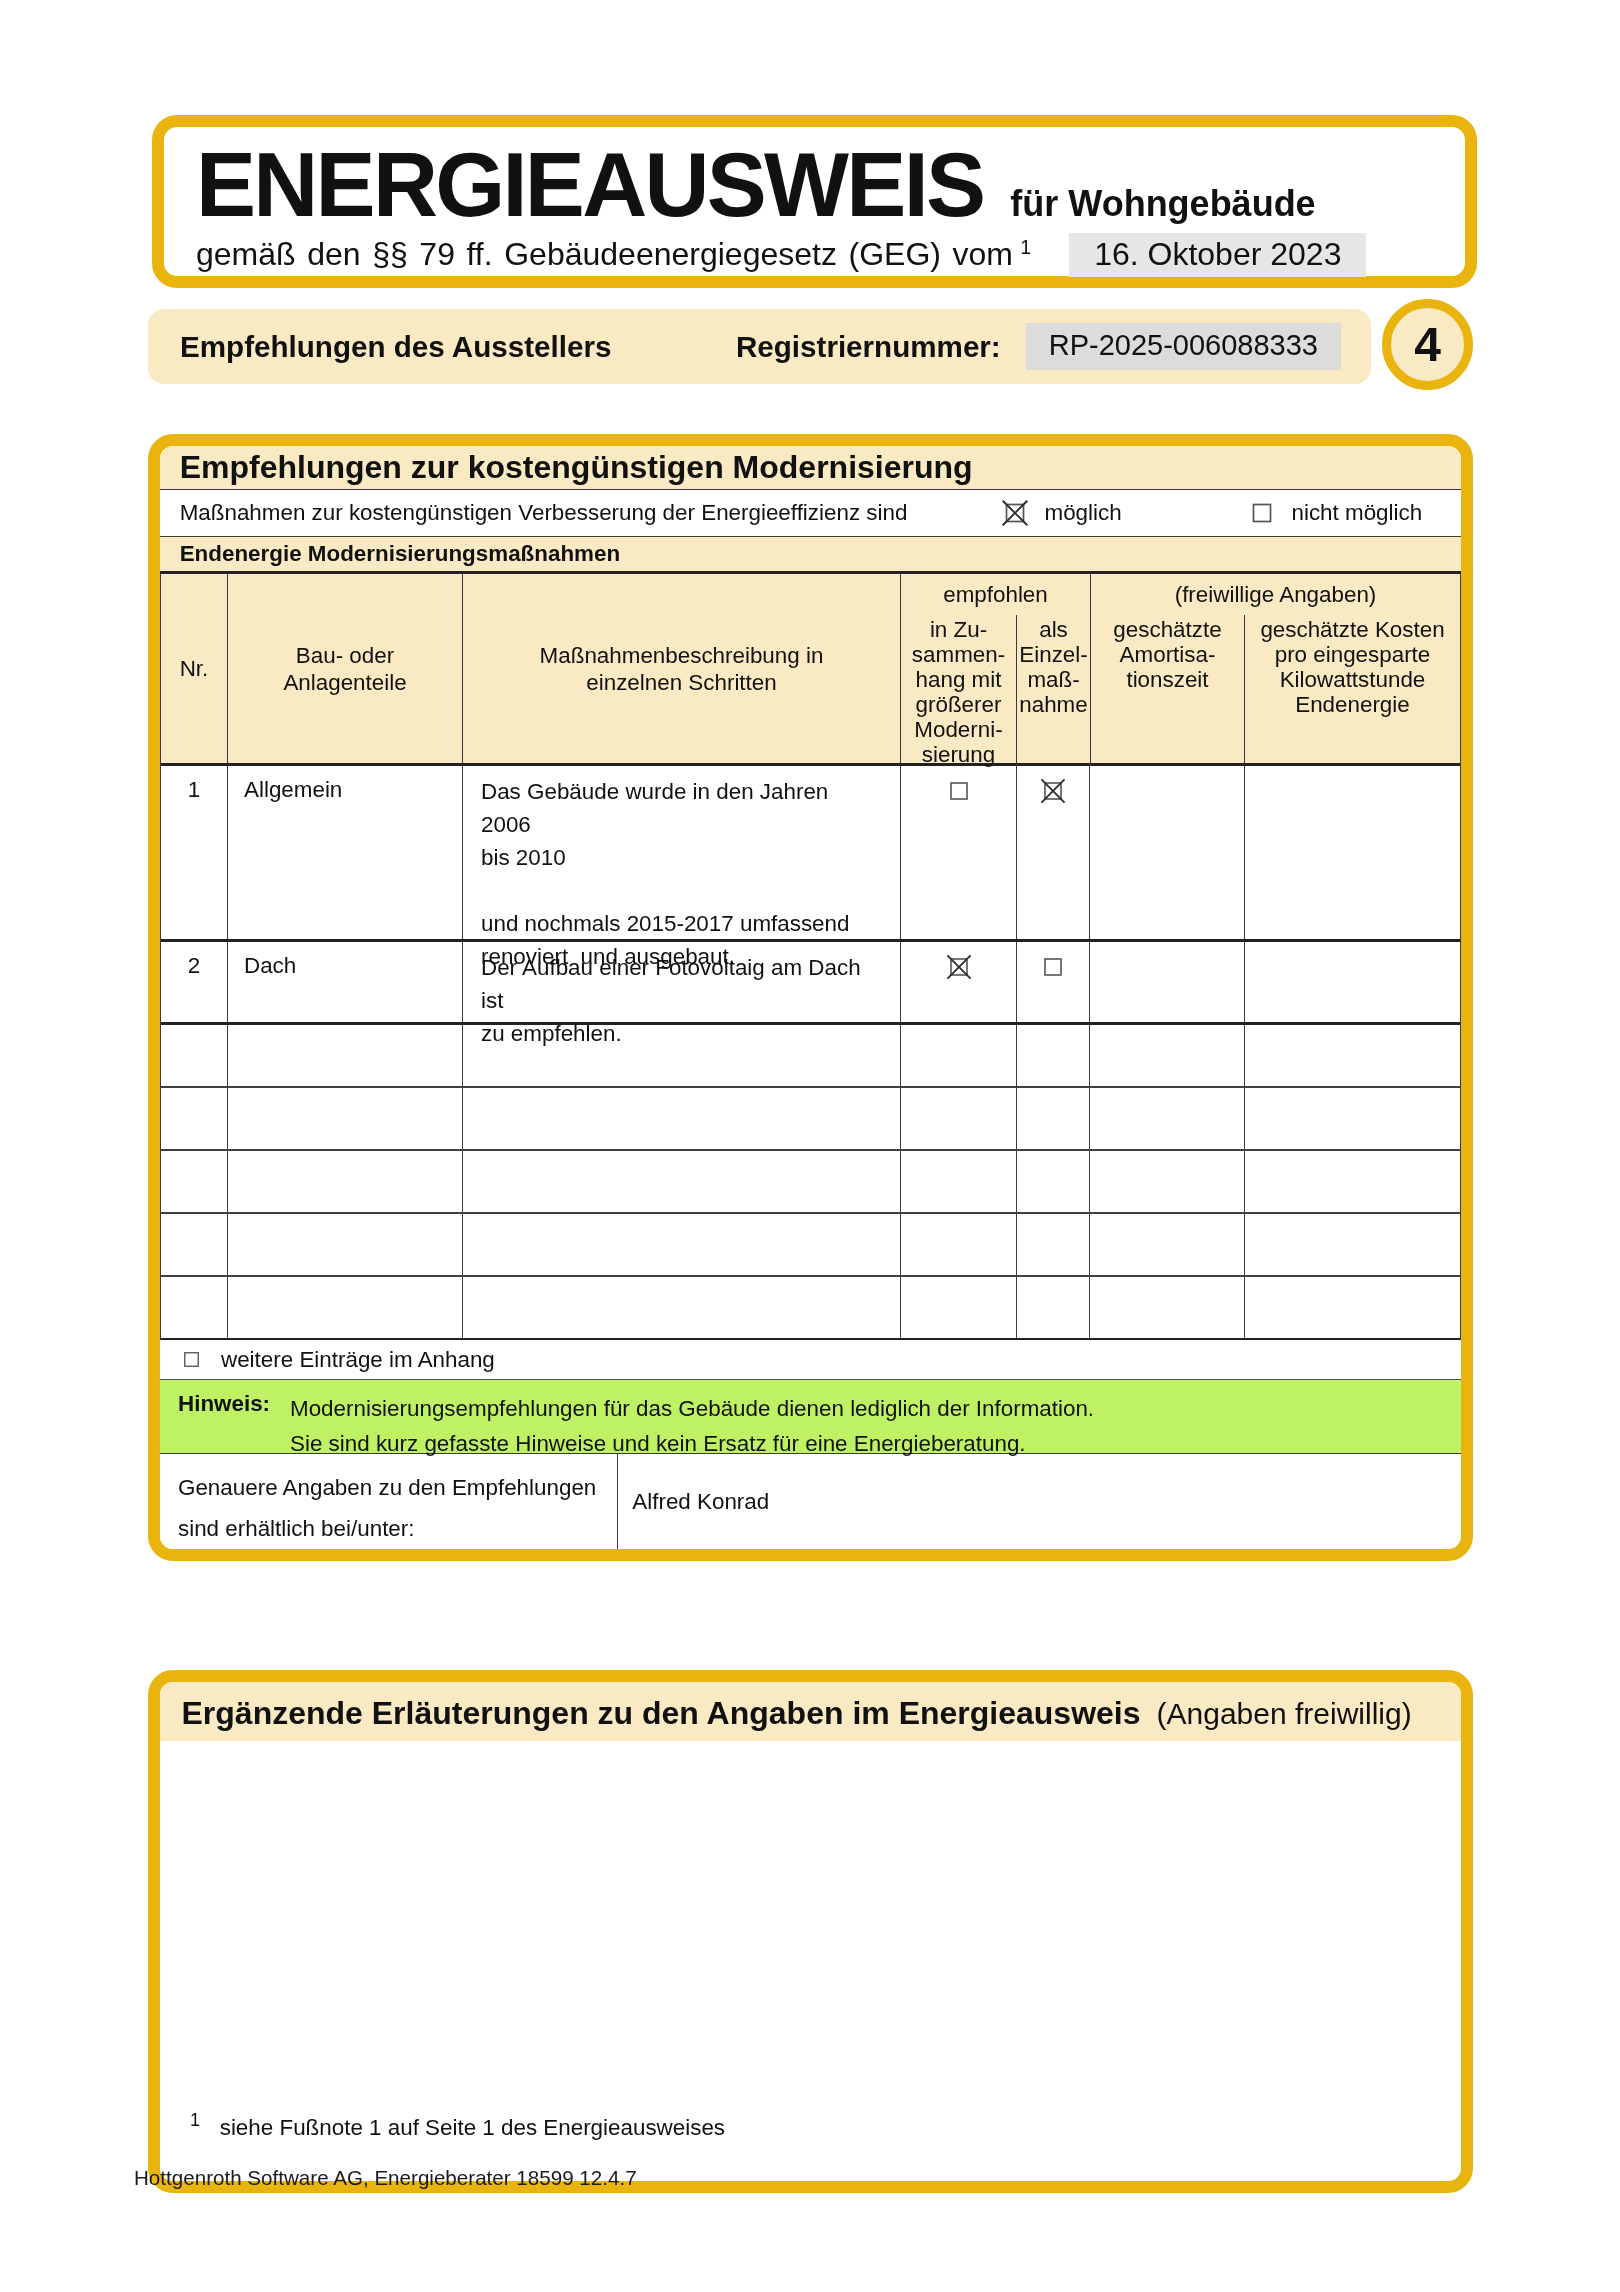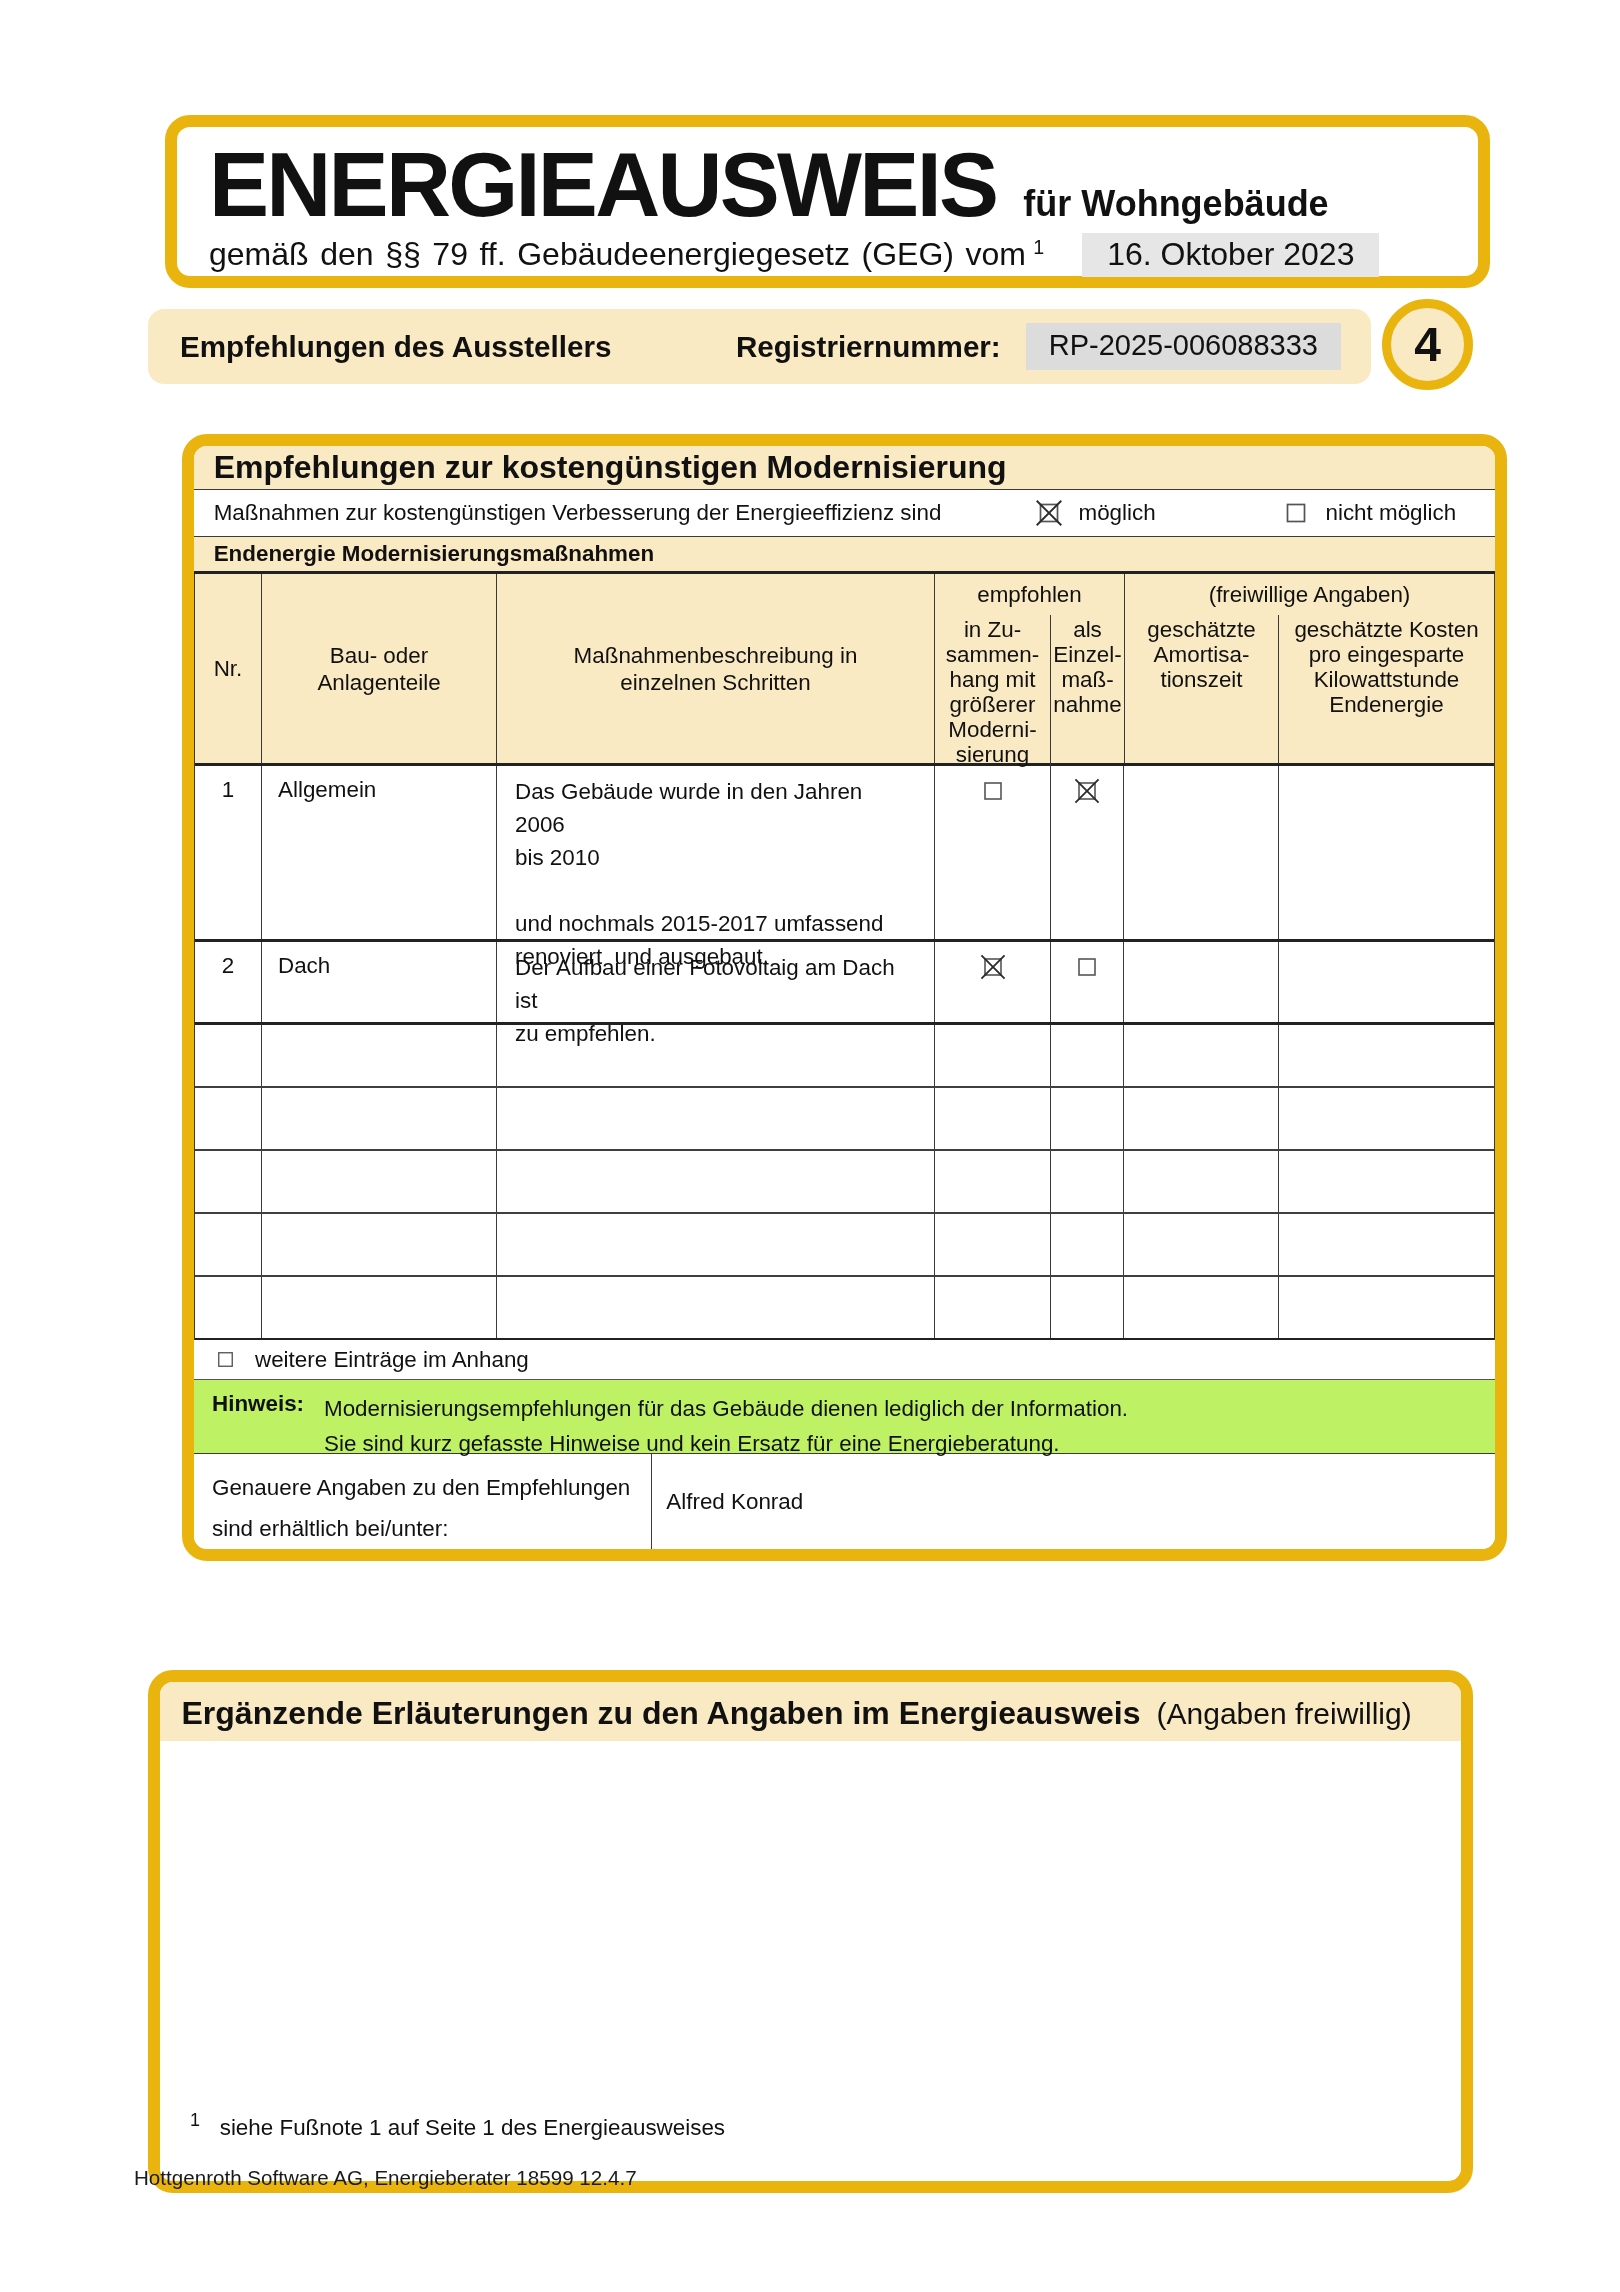--- a/index.html
+++ b/index.html
@@ -10,21 +10,21 @@
     --line:#3a3a3a;
     --line-thick:#222;
   }
   *{margin:0;padding:0;box-sizing:border-box;}
   html,body{background:#fff;}
   body{font-family:"Liberation Sans", sans-serif;color:#111;}
   .page{position:relative;width:1620px;height:2293px;background:#fff;overflow:hidden;}
 
   
   .header-box{
-    position:absolute;left:165px;top:115px;width:1325px;height:173px;
+    position:absolute;left:152px;top:115px;width:1325px;height:173px;
     border:12.5px solid var(--yellow);border-radius:25px;background:#fff;
     padding:12.5px 27px 0 32px;
   }
   .title-row{display:flex;align-items:baseline;}
   .main-title{font-size:90px;font-weight:bold;letter-spacing:-2.7px;line-height:1.02;white-space:nowrap;}
   .sub-title{font-size:36px;font-weight:bold;margin-left:27px;white-space:nowrap;}
   .law-row{display:flex;align-items:baseline;margin-top:1.8px;font-size:32px;word-spacing:2.7px;}
   .law-row sup{font-size:19.7px;margin-left:7.2px;position:relative;top:-10.7px;}
   .date-box{background:var(--date-gray);margin-left:38px;padding:2.7px 25px 4.5px 25px;font-size:32px;word-spacing:0;}
 
@@ -41,21 +41,21 @@
   .page-circle{
     position:absolute;left:1382px;top:299px;width:91px;height:91px;border-radius:50%;
     border:9.9px solid var(--yellow);background:var(--cream);
     display:flex;align-items:center;justify-content:center;
     font-size:48px;font-weight:bold;
   }
 
   
   .main-box{
     position:absolute;left:148px;top:434px;width:1325px;height:1127px;
-    border:12.5px solid var(--yellow);border-radius:25px;background:#fff;overflow:hidden;margin-left:34px;
+    border:12.5px solid var(--yellow);border-radius:25px;background:#fff;overflow:hidden;
   }
   .row-heading{
     height:44px;background:var(--cream);border-bottom:1.8px solid var(--line);
     display:flex;align-items:center;padding-left:19.7px;
     font-size:32px;font-weight:bold;
   }
   .row-possible{
     position:relative;height:47px;background:#fff;border-bottom:1.8px solid var(--line);
     display:flex;align-items:center;padding-left:19.7px;font-size:22.4px;
   }

